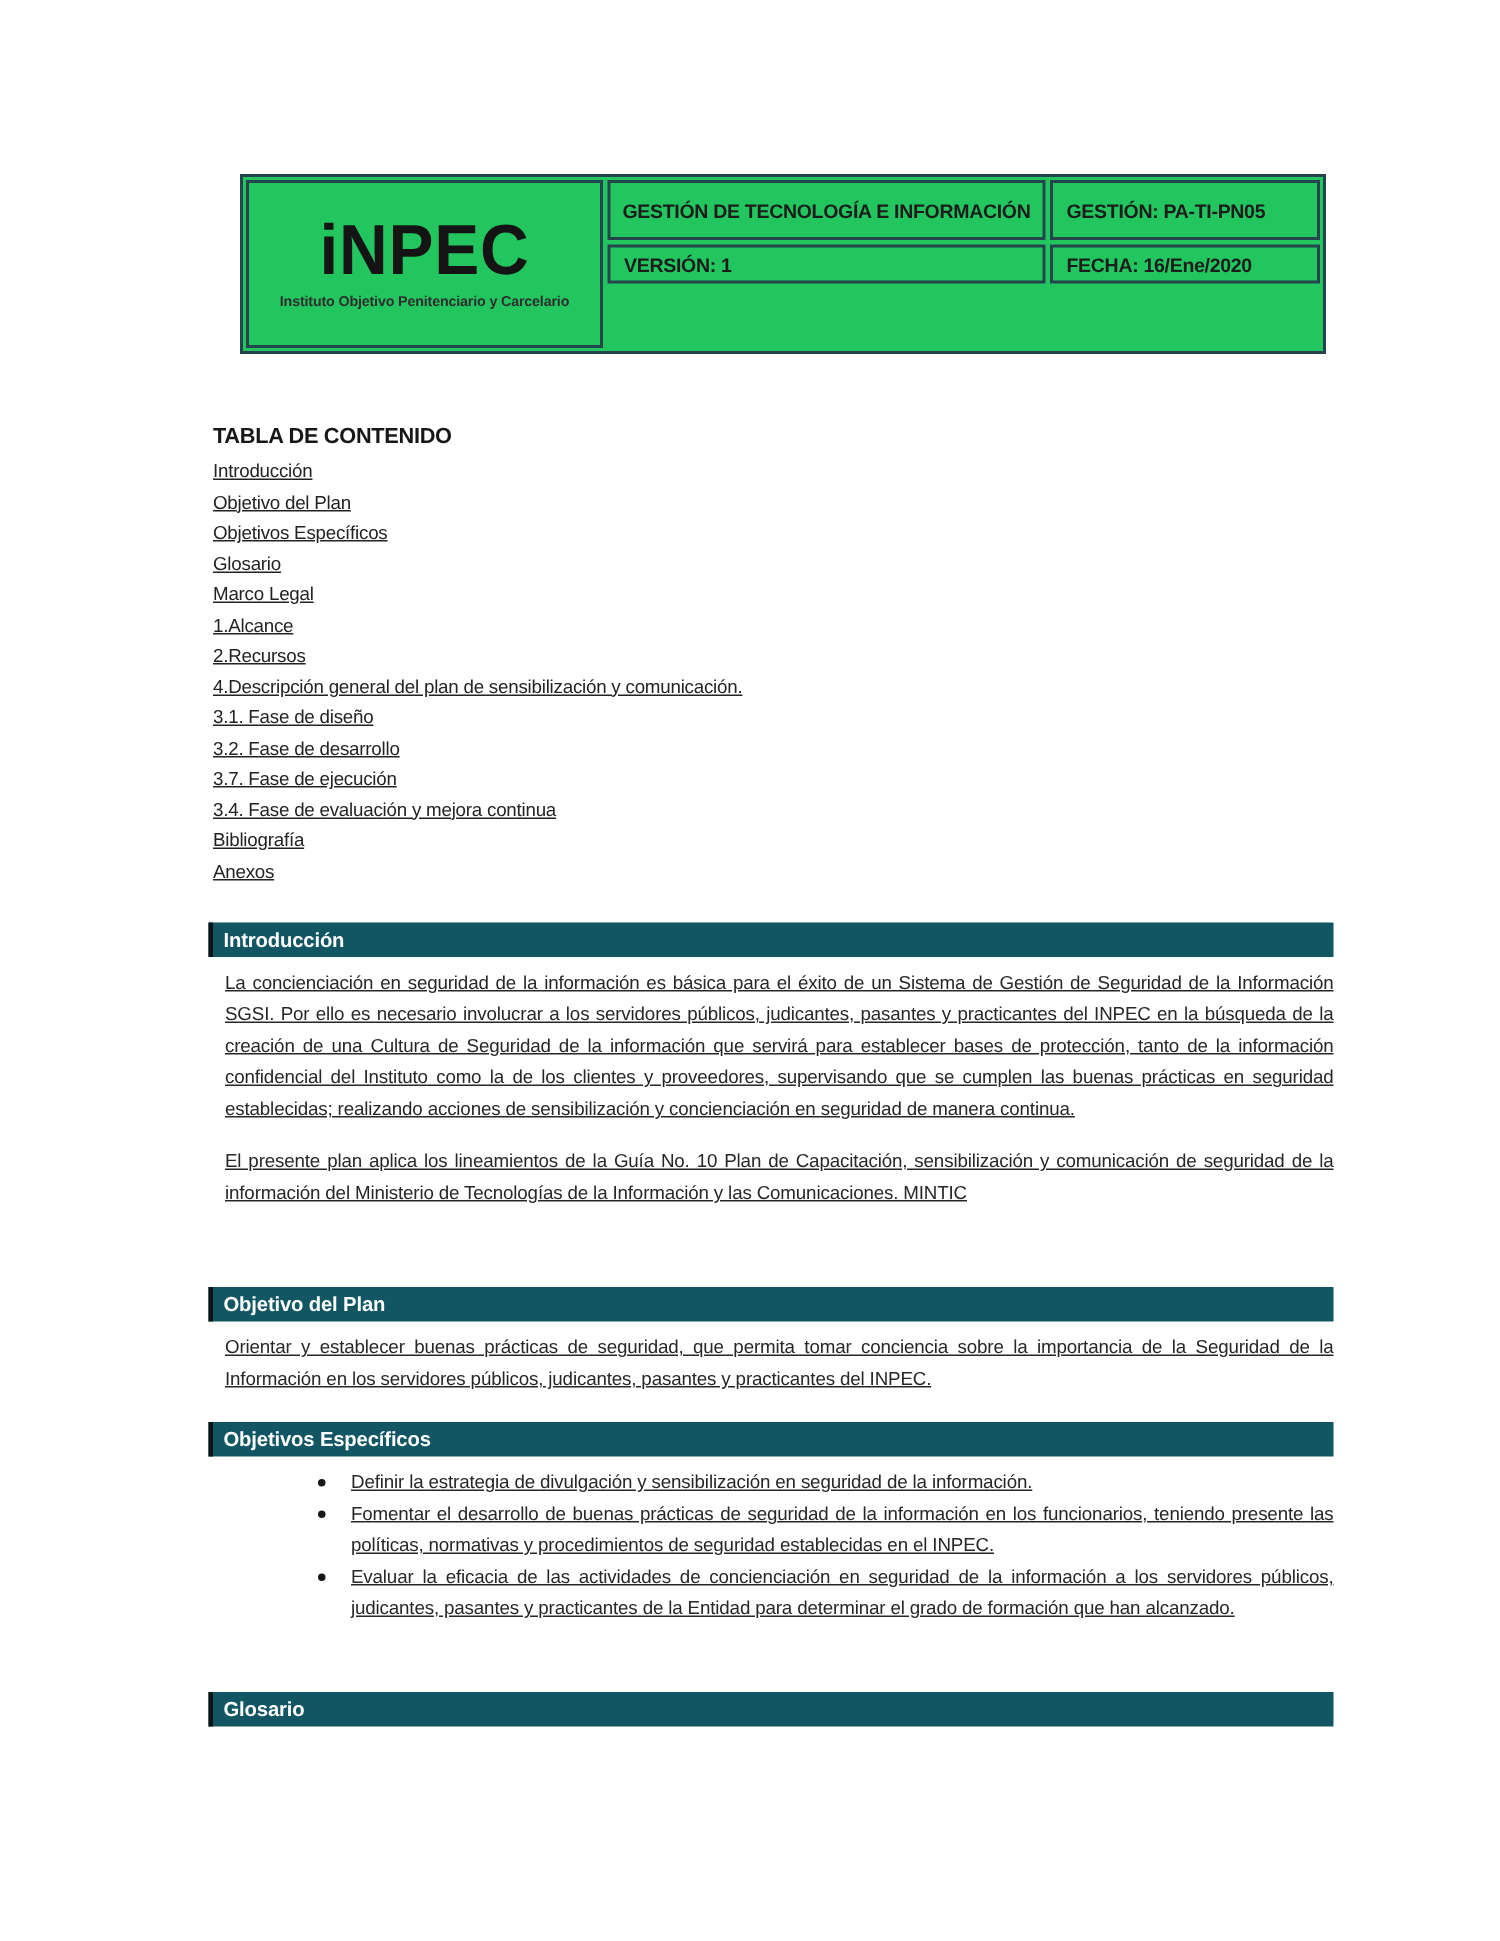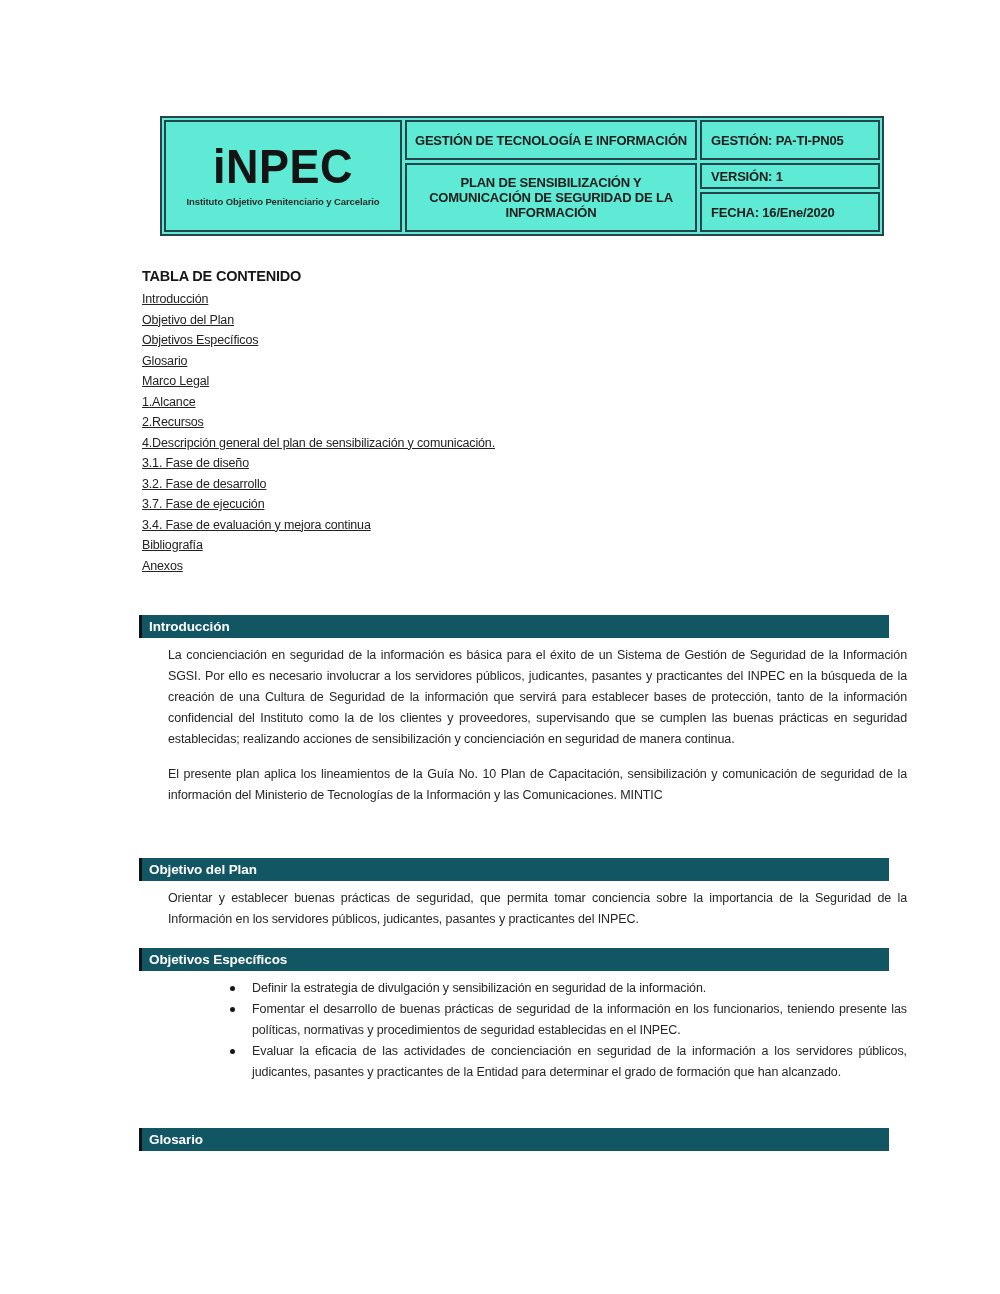--- a/index.html
+++ b/index.html
@@ -20,21 +20,21 @@
   
   .header-table{
     position:absolute;left:160px;top:116px;
     width:724px;box-sizing:border-box;
     border:2px solid var(--line);
     padding:2px;
     display:grid;
     grid-template-columns:238px 292px 1fr;
     grid-template-rows:40px 26px 40px;
     gap:3px;
-    background:#5eead4;
+    background:#22c55e;
   }
   .hcell{
     border:2px solid var(--line);
     box-sizing:border-box;
     display:flex;flex-direction:column;
     align-items:center;justify-content:center;
     text-align:center;
     font-weight:bold;font-size:13px;line-height:15px;
     letter-spacing:-0.2px;
     color:#1c1c1c;
@@ -48,21 +48,21 @@
     font-size:45px;font-weight:bold;letter-spacing:0.5px;
     color:#141414;line-height:1;
     transform:scaleY(1.05);
   }
   .logo-tagline{
     font-size:9.5px;font-weight:bold;color:#2e2e2e;
     margin-top:5px;letter-spacing:-0.1px;white-space:nowrap;
   }
 
   
-  .toc{position:absolute;left:142px;top:268px;}
+  .toc{position:absolute;left:142px;top:283px;}
   .toc-heading{
     font-weight:bold;font-size:14.5px;color:#171717;
     letter-spacing:-0.2px;margin-bottom:5px;
   }
   .toc-item{
     display:table;
     font-size:12.5px;line-height:20.5px;
     color:#232323;
     text-decoration:underline;
     letter-spacing:-0.15px;
@@ -76,26 +76,27 @@
     height:23px;width:750px;
     background:var(--teal);
     border-left:3px solid #0c1416;
     color:#ffffff;
     font-weight:bold;font-size:13.5px;
     display:flex;align-items:center;
     padding-left:7px;
     letter-spacing:-0.1px;
   }
   .section-body{
-    margin-left:29px;width:739px;
+    margin-left:11px;width:739px;
     padding-top:7px;
     font-size:12.5px;line-height:21px;
     letter-spacing:-0.1px;
     text-align:justify;
     color:#272727;
+    text-decoration:underline;
   }
   .section-body p{margin:0;}
   .section-body p + p{margin-top:14px;}
 
   .bullet-list{margin-left:62px;width:677px;}
   .bullet-row{display:flex;}
   .bullet-dot{
     flex:0 0 5px;width:5px;height:5px;border-radius:50%;
     background:#171717;margin-top:8px;margin-right:17px;
   }
@@ -111,21 +112,20 @@
 
 <div class="page">
 
   <div class="header-table">
     <div class="hcell logo-cell">
       <div class="logo-mark">iNPEC</div>
       <div class="logo-tagline">Instituto Objetivo Penitenciario y Carcelario</div>
     </div>
     <div class="hcell">GESTIÓN DE TECNOLOGÍA E INFORMACIÓN</div>
     <div class="hcell left-align">GESTIÓN: PA-TI-PN05</div>
-    <div class="hcell title-cell">PLAN DE SENSIBILIZACIÓN Y COMUNICACIÓN DE SEGURIDAD DE LA INFORMACIÓN</div>
     <div class="hcell left-align">VERSIÓN: 1</div>
     <div class="hcell left-align">FECHA: 16/Ene/2020</div>
   </div>
 
   <div class="toc">
     <div class="toc-heading">TABLA DE CONTENIDO</div>
     <a class="toc-item">Introducción</a>
     <a class="toc-item">Objetivo del Plan</a>
     <a class="toc-item">Objetivos Específicos</a>
     <a class="toc-item">Glosario</a>

